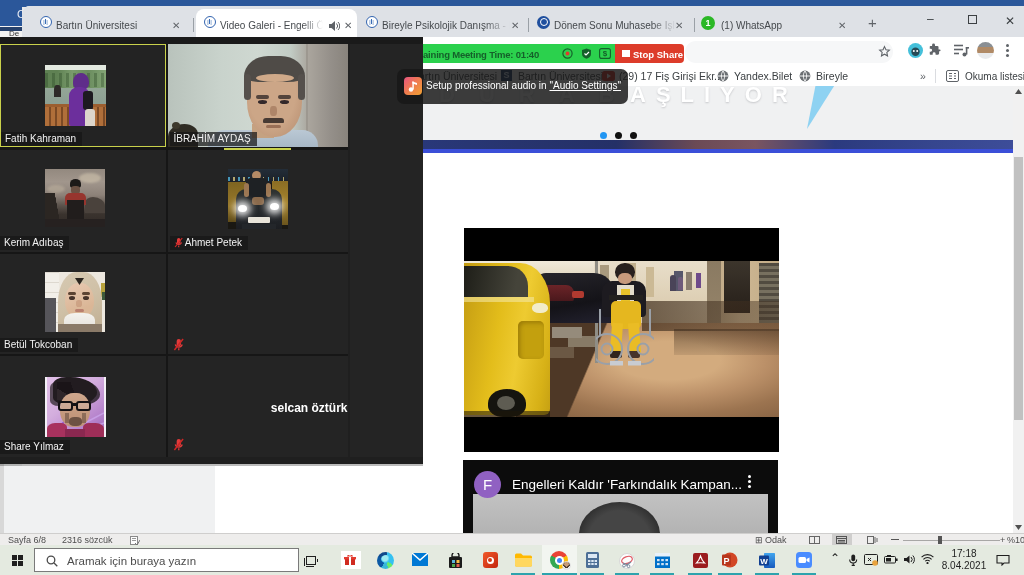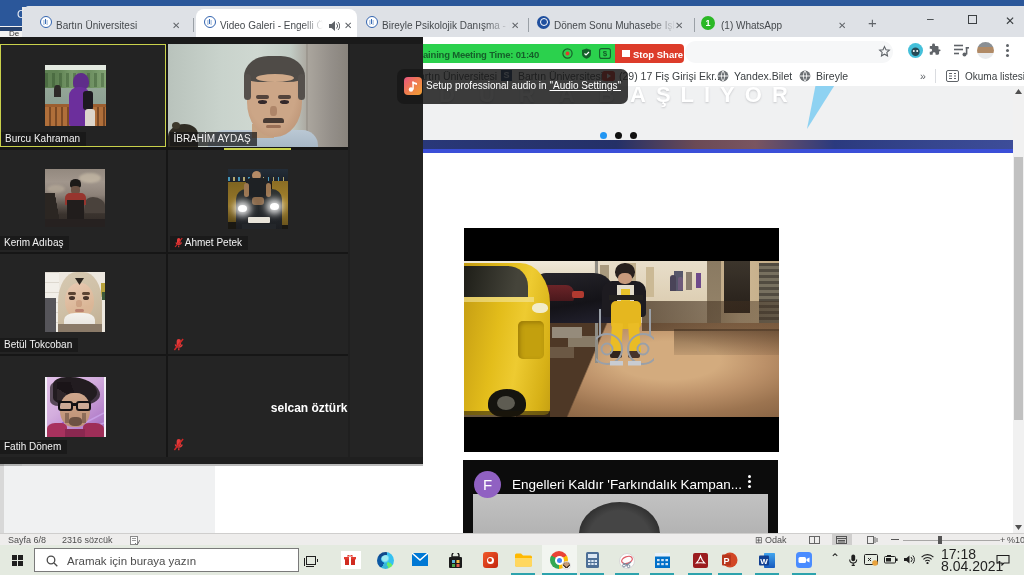--- a/index.html
+++ b/index.html
@@ -320,21 +320,21 @@
           <div class="abs" style="left:0;top:8px;width:61px;height:14px;background:repeating-linear-gradient(90deg,rgba(40,70,35,0.35) 0 3px,transparent 3px 7px)"></div>
       <div class="abs" style="left:0;top:23px;width:61px;height:22px;background:linear-gradient(#93a697,#8a9d91)"></div>
       <div class="abs" style="left:0;top:40px;width:61px;height:21px;background:repeating-linear-gradient(90deg,#b06f3a 0 4px,#7c4a25 4px 6px)"></div>
       <div class="abs" style="left:0;top:39px;width:61px;height:3px;background:#9c5e2f"></div>
       <div class="abs" style="left:9px;top:20px;width:7px;height:12px;background:#2e2a28;border-radius:40% 40% 0 0"></div>
       <div class="abs" style="left:28px;top:8px;width:16px;height:17px;border-radius:50% 50% 40% 40%;background:#5f2d8a"></div>
       <div class="abs" style="left:24px;top:22px;width:21px;height:39px;border-radius:9px 9px 2px 2px;background:#6c2f9c"></div>
       <div class="abs" style="left:38px;top:26px;width:10px;height:19px;border-radius:3px;background:#1d1a20"></div>
       <div class="abs" style="left:40px;top:44px;width:10px;height:17px;background:#ddd6cc;border-radius:3px 3px 0 0"></div>
     </div>
-    <div class="abs nlabel" style="left:0;bottom:0">Burcu Kahraman</div>
+    <div class="abs nlabel" style="left:0;bottom:0">Fatih Kahraman</div>
   </div>
 
   <div class="abs" style="left:167.5px;top:7px;width:180.5px;height:103px;background:#2a2a28;overflow:hidden">
     <div class="abs" style="left:0;top:0;width:100%;height:100%;background:linear-gradient(90deg,#b9c3bc 0%,#c9d3cc 30%,#cfd8d1 50%,#c2ccc5 68%,#aaa59d 78%,#95908a 90%,#88837c 100%)"></div>
     <div class="abs" style="left:138px;top:0;width:2px;height:100%;background:#9d9890"></div>
 
     <div class="abs" style="left:40px;top:86px;width:110px;height:17px;background:linear-gradient(#bac8d4,#a8b8c6);border-radius:24px 22px 0 0"></div>
     <div class="abs" style="left:84px;top:80px;width:22px;height:14px;background:#c5a281"></div>
 
     <div class="abs" style="left:79px;top:17px;width:55px;height:76px;border-radius:48%/46%;background:radial-gradient(ellipse at 45% 42%,#cca687 0 55%,#bc9476 85%,#aa8265 100%)"></div>
@@ -441,21 +441,21 @@
       <div class="abs" style="left:13px;top:24px;width:15px;height:10px;border:2.2px solid #141114;border-radius:3px;background:rgba(230,220,235,0.18)"></div>
       <div class="abs" style="left:31px;top:24px;width:15px;height:10px;border:2.2px solid #141114;border-radius:3px;background:rgba(230,220,235,0.18)"></div>
       <div class="abs" style="left:27px;top:26px;width:5px;height:2.5px;background:#141114"></div>
       <div class="abs" style="left:24px;top:40px;width:13px;height:9px;background:rgba(40,28,24,0.55);border-radius:40%"></div>
       <div class="abs" style="left:20px;top:36px;width:4px;height:10px;background:rgba(40,28,24,0.35)"></div>
       <div class="abs" style="left:37px;top:36px;width:4px;height:10px;background:rgba(40,28,24,0.35)"></div>
       <div class="abs" style="left:2px;top:46px;width:20px;height:14px;background:#a8325e;border-radius:40% 30% 0 0"></div>
       <div class="abs" style="left:38px;top:46px;width:21px;height:14px;background:#9e2e58;border-radius:30% 40% 0 0"></div>
       <div class="abs" style="left:20px;top:52px;width:20px;height:8px;background:#8a2850"></div>
     </div>
-    <div class="abs nlabel" style="left:0;bottom:3px">Fatih Dönem</div>
+    <div class="abs nlabel" style="left:0;bottom:3px">Share Yılmaz</div>
   </div>
 
   <div class="abs" style="left:167.5px;top:318.5px;width:180.5px;height:101.5px;background:#242424">
     <div class="abs" style="left:0;top:45px;width:180px;height:16px;text-align:right;color:#fff;font-size:12px;font-weight:bold">selcan öztürk</div>
     <svg class="abs" style="left:5px;bottom:6px" width="11" height="13" viewBox="0 0 12 14">
           <rect x="4" y="1" width="4.6" height="8" rx="2.3" fill="#e23b3b"></rect>
           <path d="M2.5 7a4 4 0 0 0 7.6 0M6.3 11v2.4" stroke="#e23b3b" stroke-width="1.4" fill="none"></path>
           <line x1="1.5" y1="13" x2="11" y2="1" stroke="#d02626" stroke-width="1.6"></line>
         </svg>
   </div>
@@ -622,19 +622,19 @@
         <path d="M3 0.5 h4" stroke="#1f1f1f"></path>
       </svg>
   <svg class="abs" style="left:903px;top:9px" width="13" height="11" viewBox="0 0 13 11">
         <path d="M1 4 H3.5 L6.5 1.5 V9.5 L3.5 7 H1z" fill="#1f1f1f"></path>
         <path d="M8 3 a3.5 3.5 0 0 1 0 5 M9.8 1.5 a5.8 5.8 0 0 1 0 8" stroke="#1f1f1f" fill="none"></path>
       </svg>
   <svg class="abs" style="left:921px;top:9px" width="13" height="10" viewBox="0 0 14 11">
         <path d="M0.5 3.5 a9 9 0 0 1 13 0 M2.5 5.8 a6 6 0 0 1 9 0 M4.5 8 a3.2 3.2 0 0 1 5 0" stroke="#1f1f1f" fill="none" stroke-width="1.2"></path>
         <circle cx="7" cy="10" r="1.2" fill="#1f1f1f"></circle>
       </svg>
-  <div class="abs" style="left:941px;top:3px;width:46px;text-align:left;font-size:14px;color:#1f1f1f;line-height:12px">17:18<br>8.04.2021</div>
+  <div class="abs" style="left:941px;top:3px;width:46px;text-align:center;font-size:10px;color:#1f1f1f;line-height:12px">17:18<br>8.04.2021</div>
   <svg class="abs" style="left:996px;top:9px" width="14" height="12">
         <path d="M1 1.5 H13 V9 H8 L6 11 V9 H1z" fill="none" stroke="#1f1f1f" stroke-width="1.1"></path>
       </svg>
 </div>
 
 </div>
 
 </body></html>

